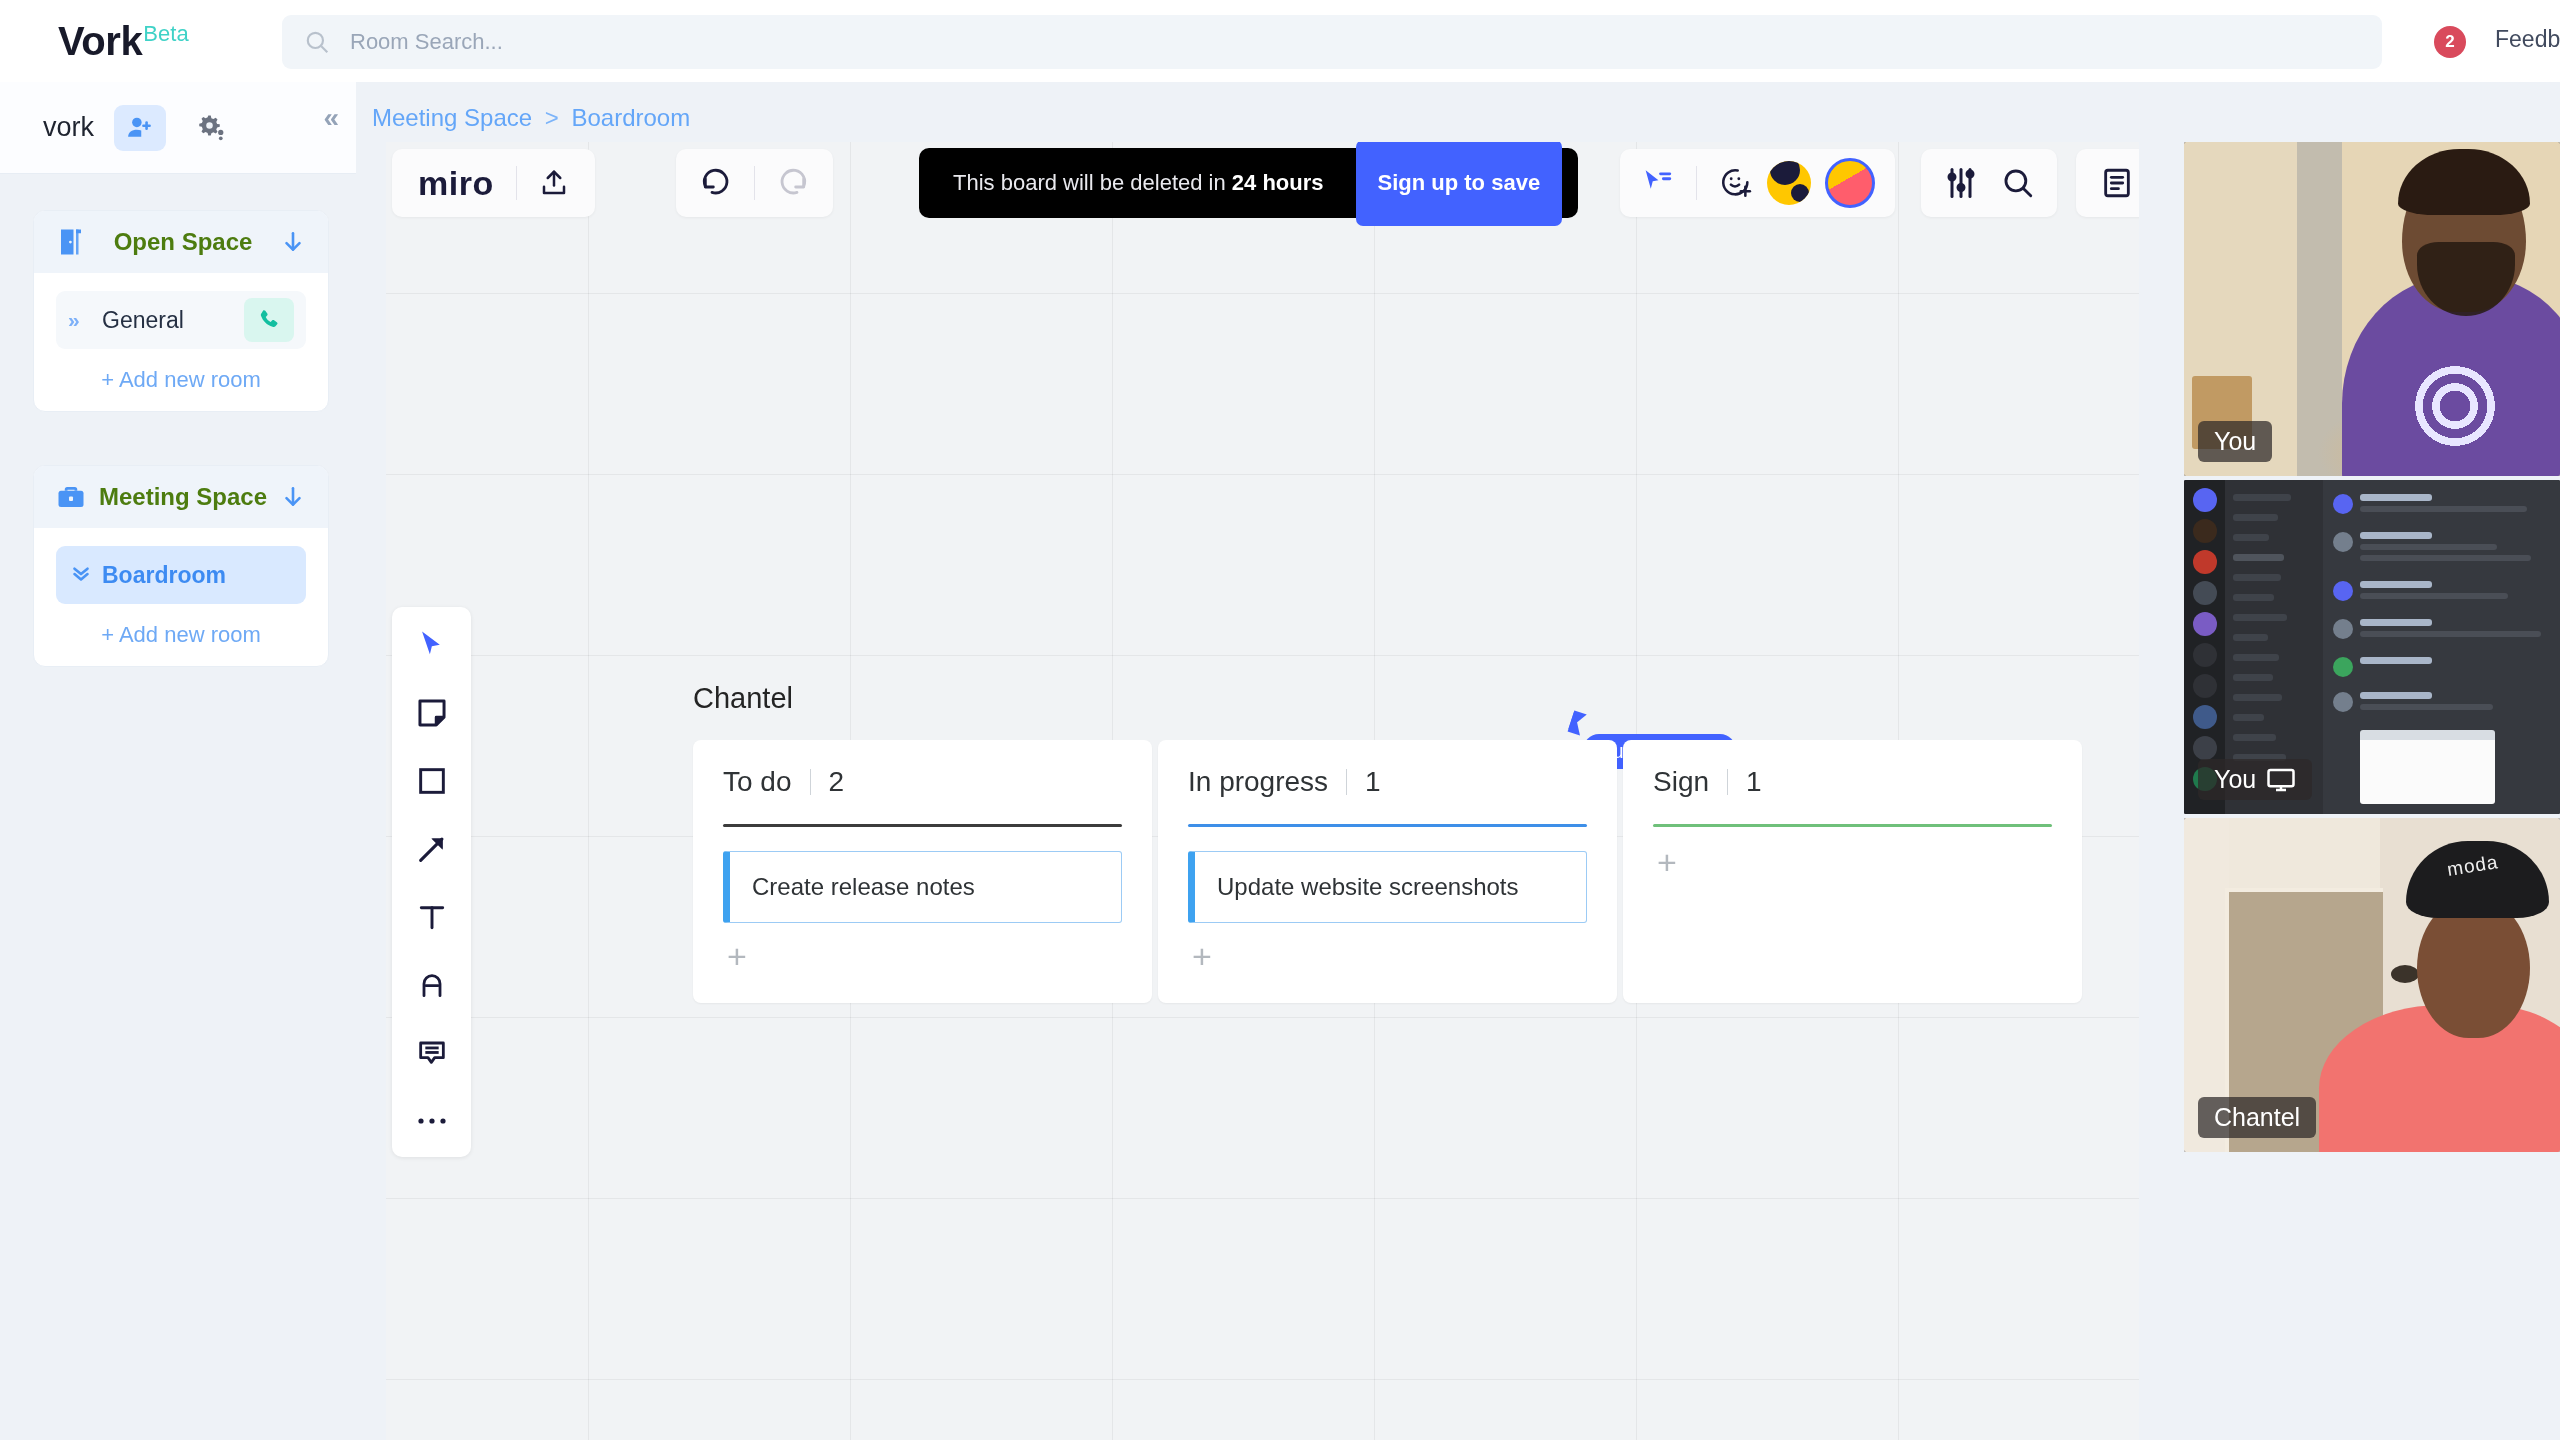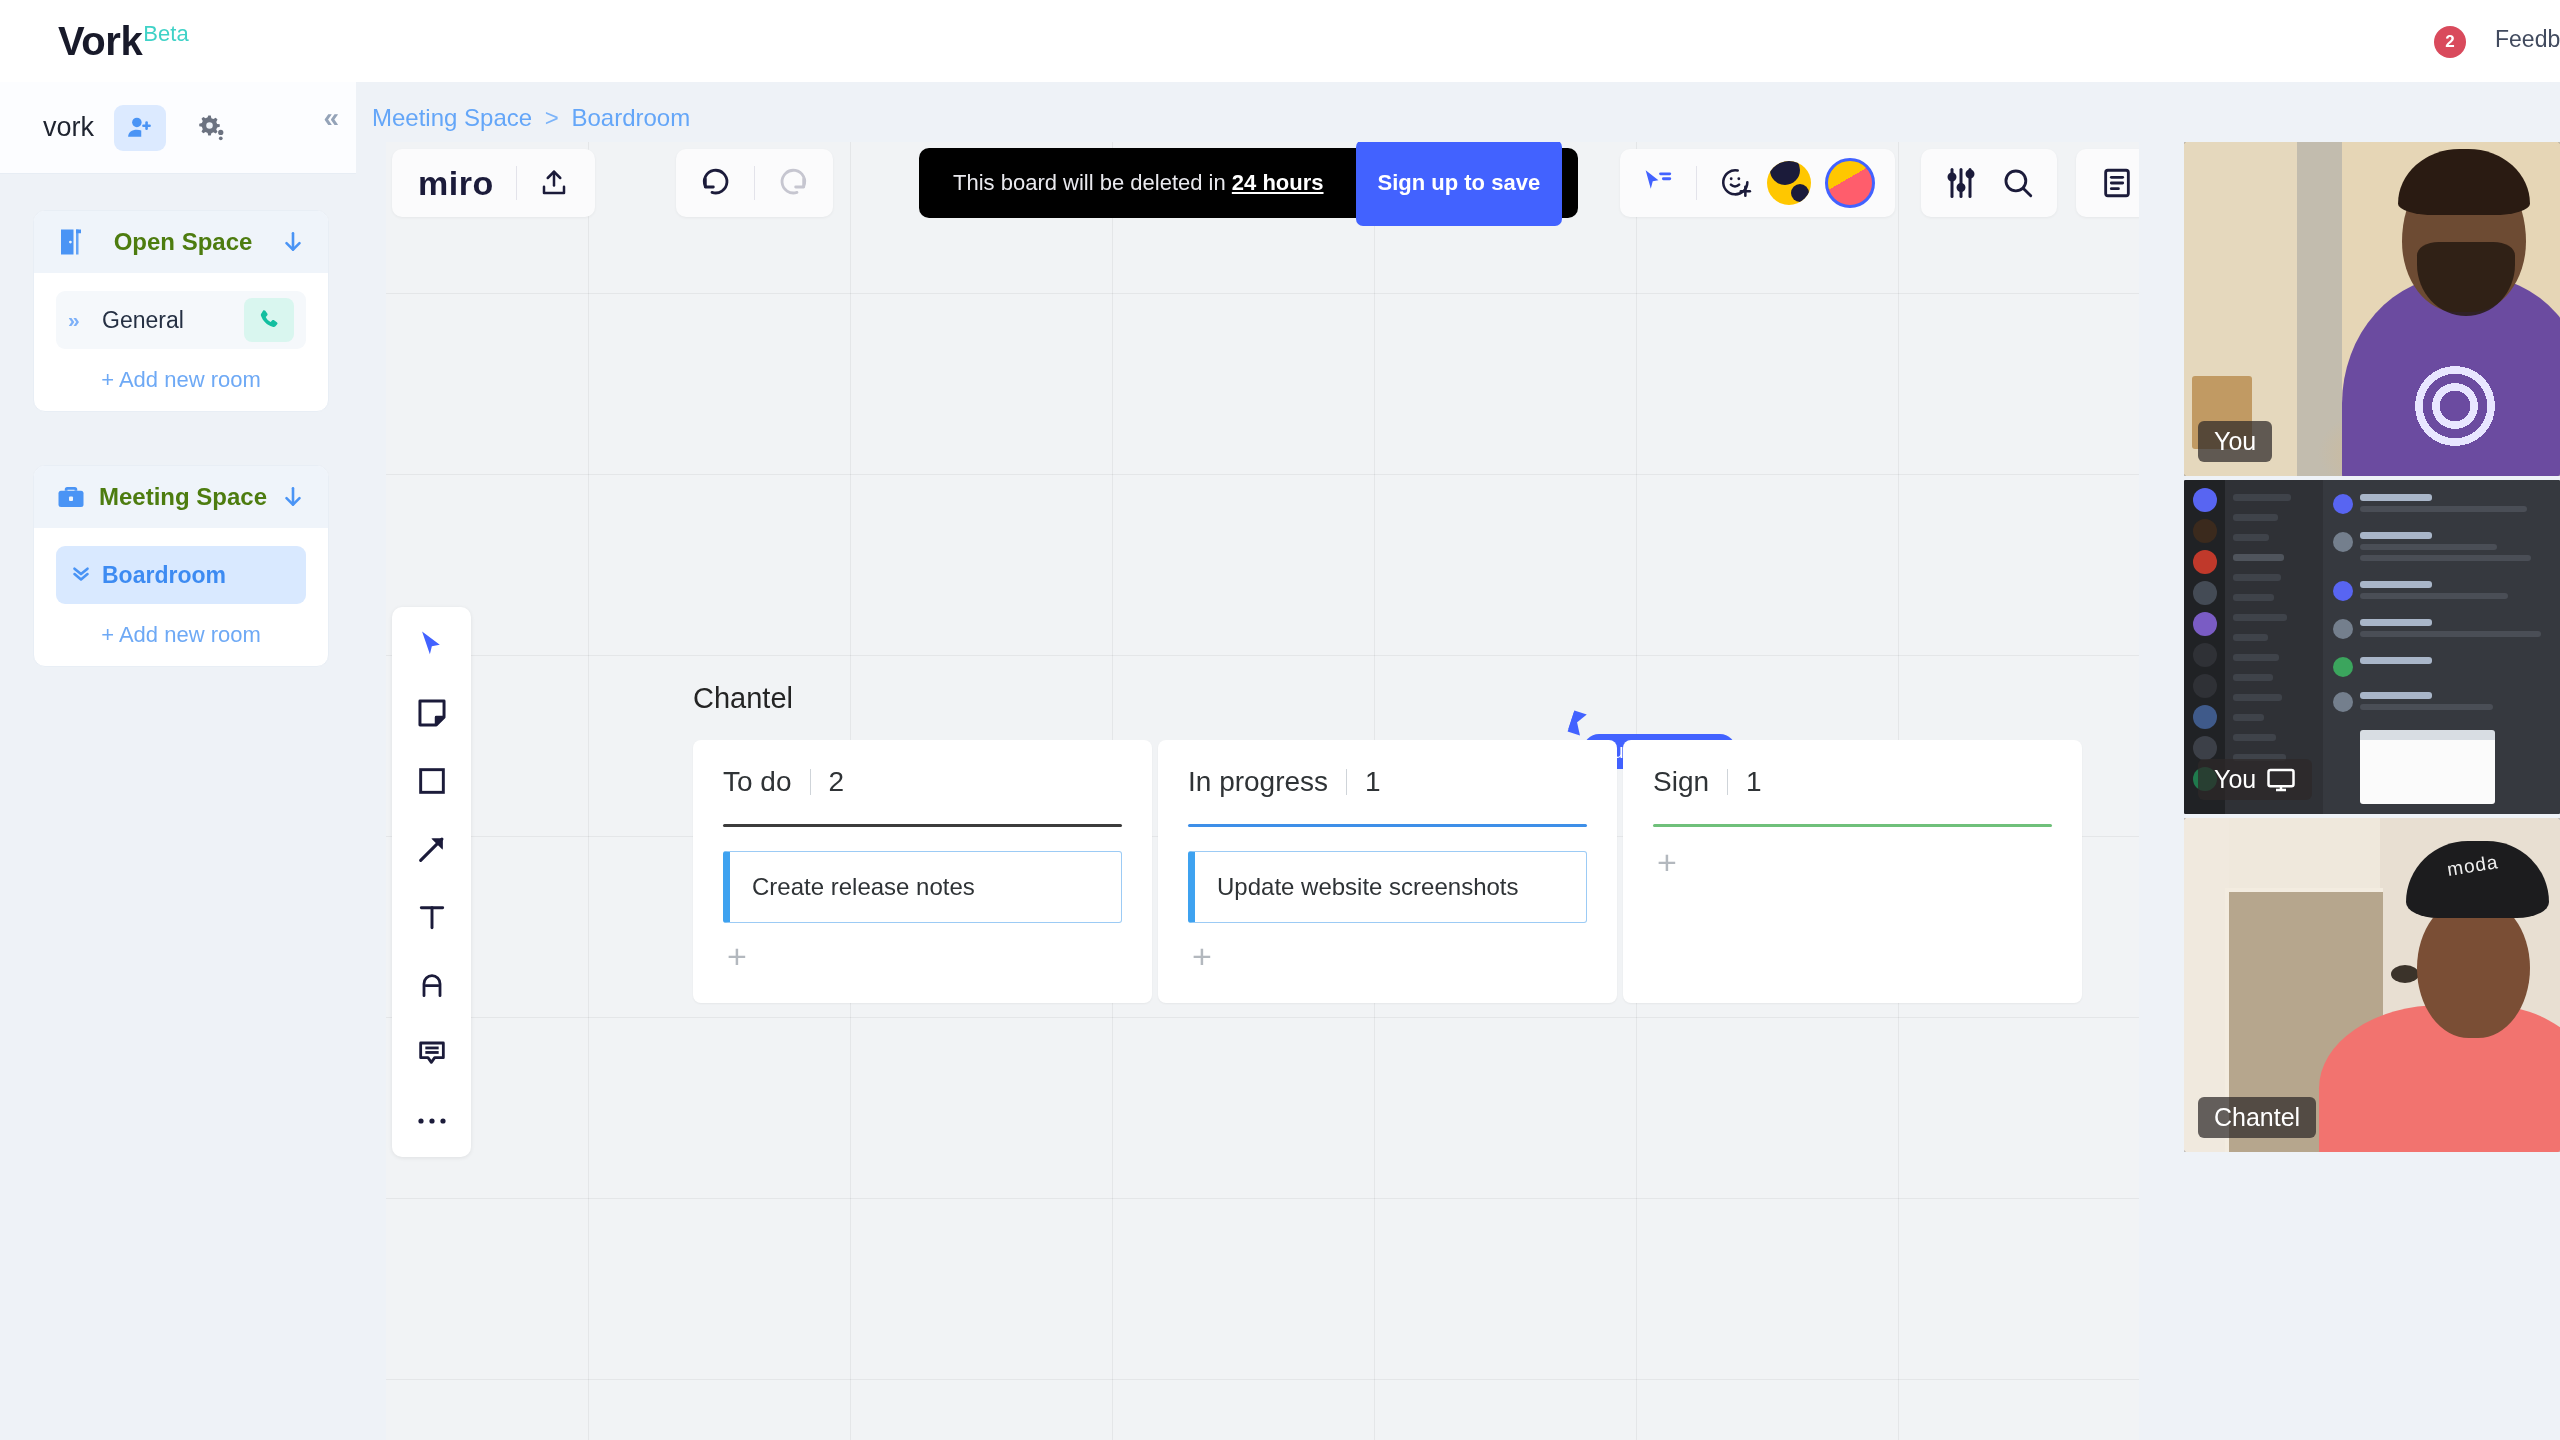--- a/index.html
+++ b/index.html
@@ -170,21 +170,21 @@
     display: flex; align-items: center; padding: 0 24px;
     box-shadow: 0 1px 3px rgba(0,0,0,.05);
   }
 
   .banner {
     position: absolute; top: 6px; left: 533px;
     height: 70px; background: #000; border-radius: 10px;
     display: flex; align-items: center; padding: 0 16px 0 34px;
   }
   .banner-text { font-size: 22px; color: #e9e9ee; white-space: nowrap; }
-  .banner-text b { color: #fff; font-weight: 700; text-decoration: underline; }
+  .banner-text b { color: #fff; font-weight: 700; }
   .banner-btn {
     margin-left: 32px; background: #4262ff; color: #fff;
     font-size: 22px; font-weight: 700; border: none; border-radius: 7px;
     padding: 30px 22px; cursor: pointer;
     font-family: "Liberation Sans", sans-serif;
   }
 
   .tr-chip {
     position: absolute; top: 7px;
     height: 68px; background: #fbfbfc; border-radius: 10px;
@@ -403,20 +403,27 @@
 <body>
 
 <div id="app">
 
   <div class="topbar">
     <div class="brand">
       <span class="brand-main">Vork</span>
       <span class="brand-beta">Beta</span>
     </div>
 
+    <div class="search-wrap">
+      <svg class="search-icon" viewBox="0 0 24 24" fill="none" stroke="#8b97a8" stroke-width="2">
+        <circle cx="10.5" cy="10.5" r="7"></circle>
+          <line x1="16" y1="16" x2="21.5" y2="21.5"></line>
+      </svg>
+      <input class="search-input" type="text" placeholder="Room Search..." style="">
+    </div>
 
     <div class="notif-badge">2</div>
     <div class="feedback-link">Feedback</div>
   </div>
 
   <div class="sidebar">
 
     <div class="ws-card">
       <span class="ws-name">vork</span>
 

